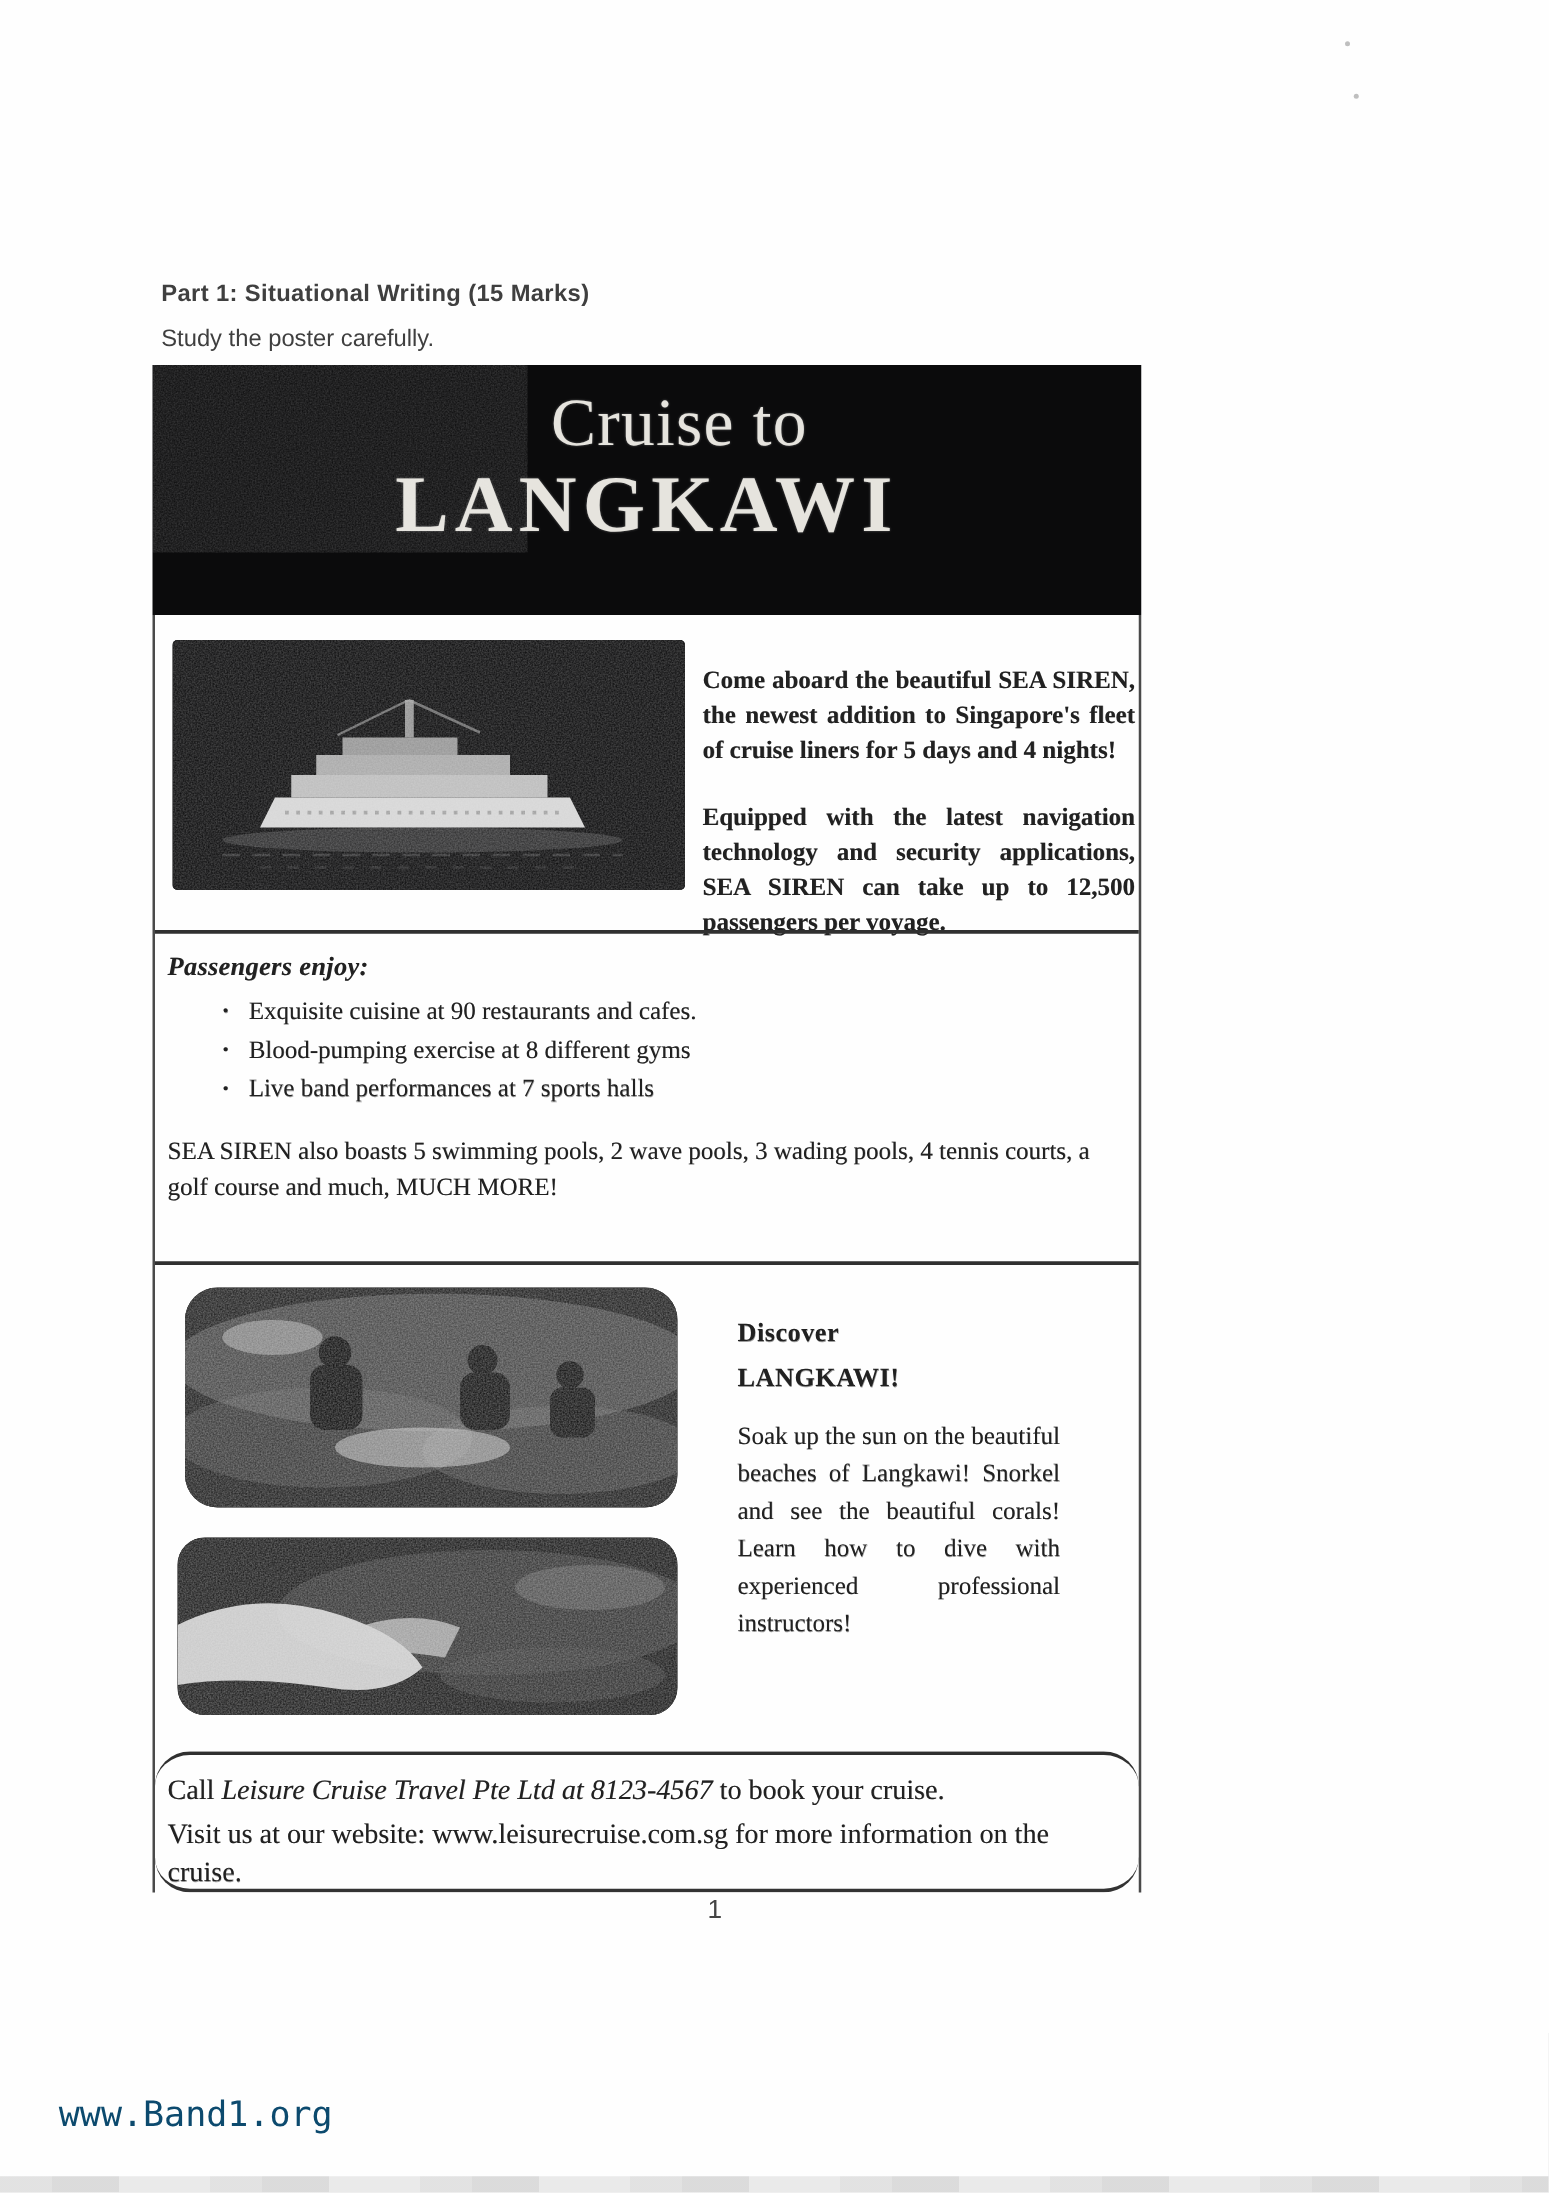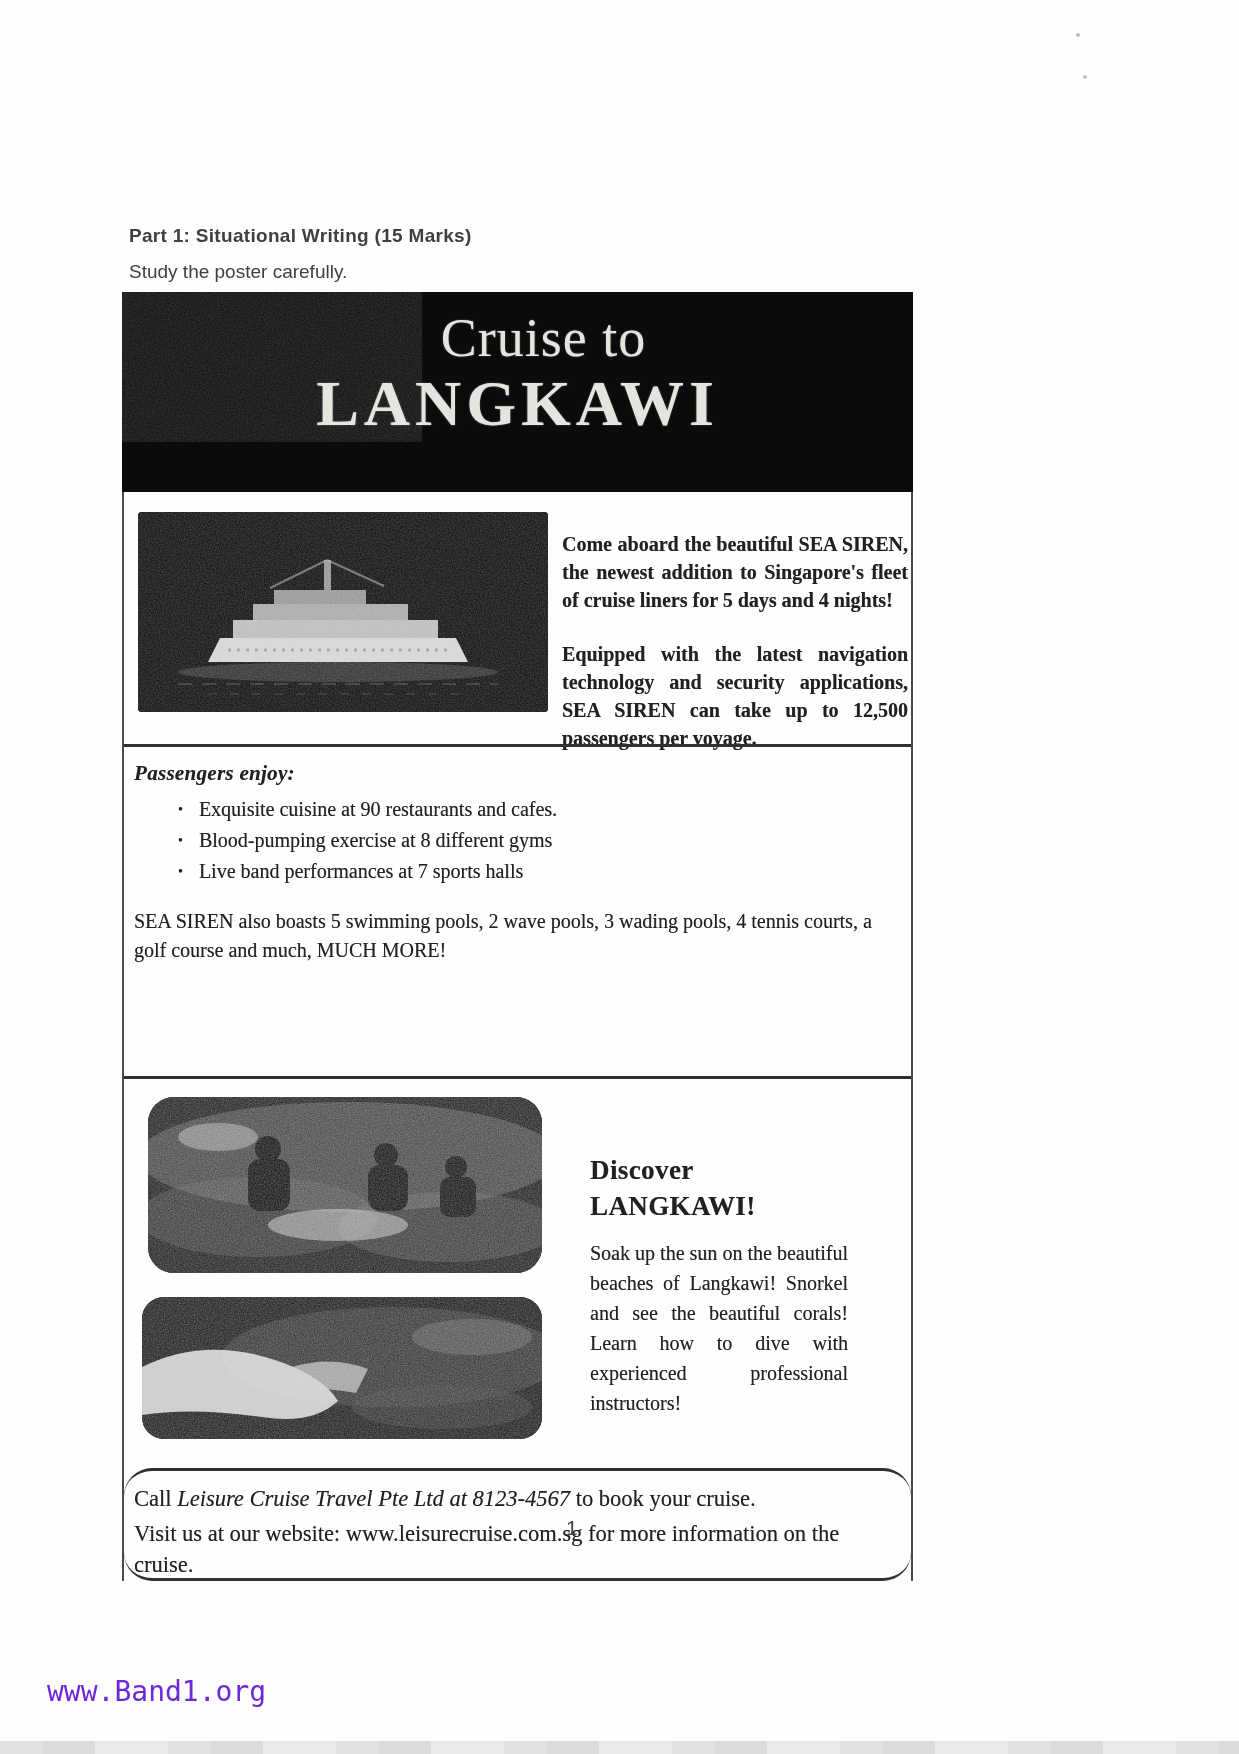--- a/index.html
+++ b/index.html
@@ -30,21 +30,21 @@
     transform:translateX(26px);letter-spacing:1px;
     text-shadow:0 0 2px rgba(255,255,255,.35);
   }
   .banner .t2{
     position:relative;font-size:64px;line-height:72px;font-weight:600;
     letter-spacing:5px;text-shadow:0 0 2px rgba(255,255,255,.35);
   }
   .poster-body{border-left:2px solid #4a4a4a;border-right:2px solid #4a4a4a;}
   .sec{position:relative;box-sizing:border-box;}
   .sec1{height:252px;}
-  .sec2{height:332px;border-top:3px solid #303030;padding:14px 10px 0 10px;}
+  .sec2{height:265px;border-top:3px solid #303030;padding:14px 10px 0 10px;}
   .sec3{height:392px;border-top:3px solid #303030;}
   .sec4{height:113px;border-top:3px solid #303030;border-bottom:3px solid #333;padding:12px 12px 0 10px;border-radius:28px;}
   
   .photo{position:absolute;overflow:hidden;background:#0e0e0e;}
   .photo svg{display:block;width:100%;height:100%;}
   .ship-photo{left:14px;top:20px;width:410px;height:200px;border-radius:4px;}
   .beach-photo{left:24px;top:18px;width:394px;height:176px;border-radius:26px;}
   .dive-photo{left:18px;top:218px;width:400px;height:142px;border-radius:22px;}
   
   .intro-text{
@@ -64,40 +64,39 @@
     text-shadow:.3px .3px .5px rgba(40,40,40,.45);
   }
   ul.enjoy-list .dot{font-size:14px;margin-right:16px;vertical-align:2px;}
   .boasts{
     margin:20px 0 0 0;padding-right:16px;font-size:20px;line-height:29px;
     text-shadow:.3px .3px .5px rgba(40,40,40,.45);
   }
   
   .discover{position:absolute;left:466px;top:36px;width:258px;}
   .disc-head{
-    font-size:27px;font-weight:bold;line-height:36px;letter-spacing:.4px;
-    text-shadow:.3px .3px .5px rgba(40,40,40,.45);
-    margin-top:37px;
+    font-size:21px;font-weight:bold;line-height:36px;letter-spacing:.4px;
+    text-shadow:.3px .3px .5px rgba(40,40,40,.45);
   }
   .disc-body{
     margin:14px 0 0 0;font-size:20px;line-height:30px;text-align:justify;
     text-shadow:.3px .3px .5px rgba(40,40,40,.45);
   }
   
   .sec4 p{margin:0 0 4px 0;font-size:22.5px;line-height:31px;
     text-shadow:.3px .3px .5px rgba(40,40,40,.45);}
   .sec4 .it{font-style:italic;}
   
   .page-number{
     position:absolute;left:566px;top:1516px;
     font-family:"Liberation Sans", sans-serif;font-size:21px;color:#444;
   }
   .watermark{
     position:absolute;left:47px;top:1675px;
-    font-family:"DejaVu Sans Mono", monospace;font-size:28px;color:#6d28d9;
+    font-family:"DejaVu Sans Mono", monospace;font-size:28px;color:#0c4a6e;
   }
   .scan-strip{
     position:absolute;left:0;bottom:0;width:100%;height:13px;opacity:.5;
     background:repeating-linear-gradient(90deg,#c7c7c7 0 42px,#b9b9b9 42px 95px,#d6d6d6 95px 168px);
   }
   .speck{position:absolute;width:4px;height:4px;border-radius:50%;background:#bfbfbf;}
   .speck.s1{left:1076px;top:33px;}
   .speck.s2{left:1083px;top:75px;}
   .defs-holder{position:absolute;width:0;height:0;overflow:hidden;}
 </style>

